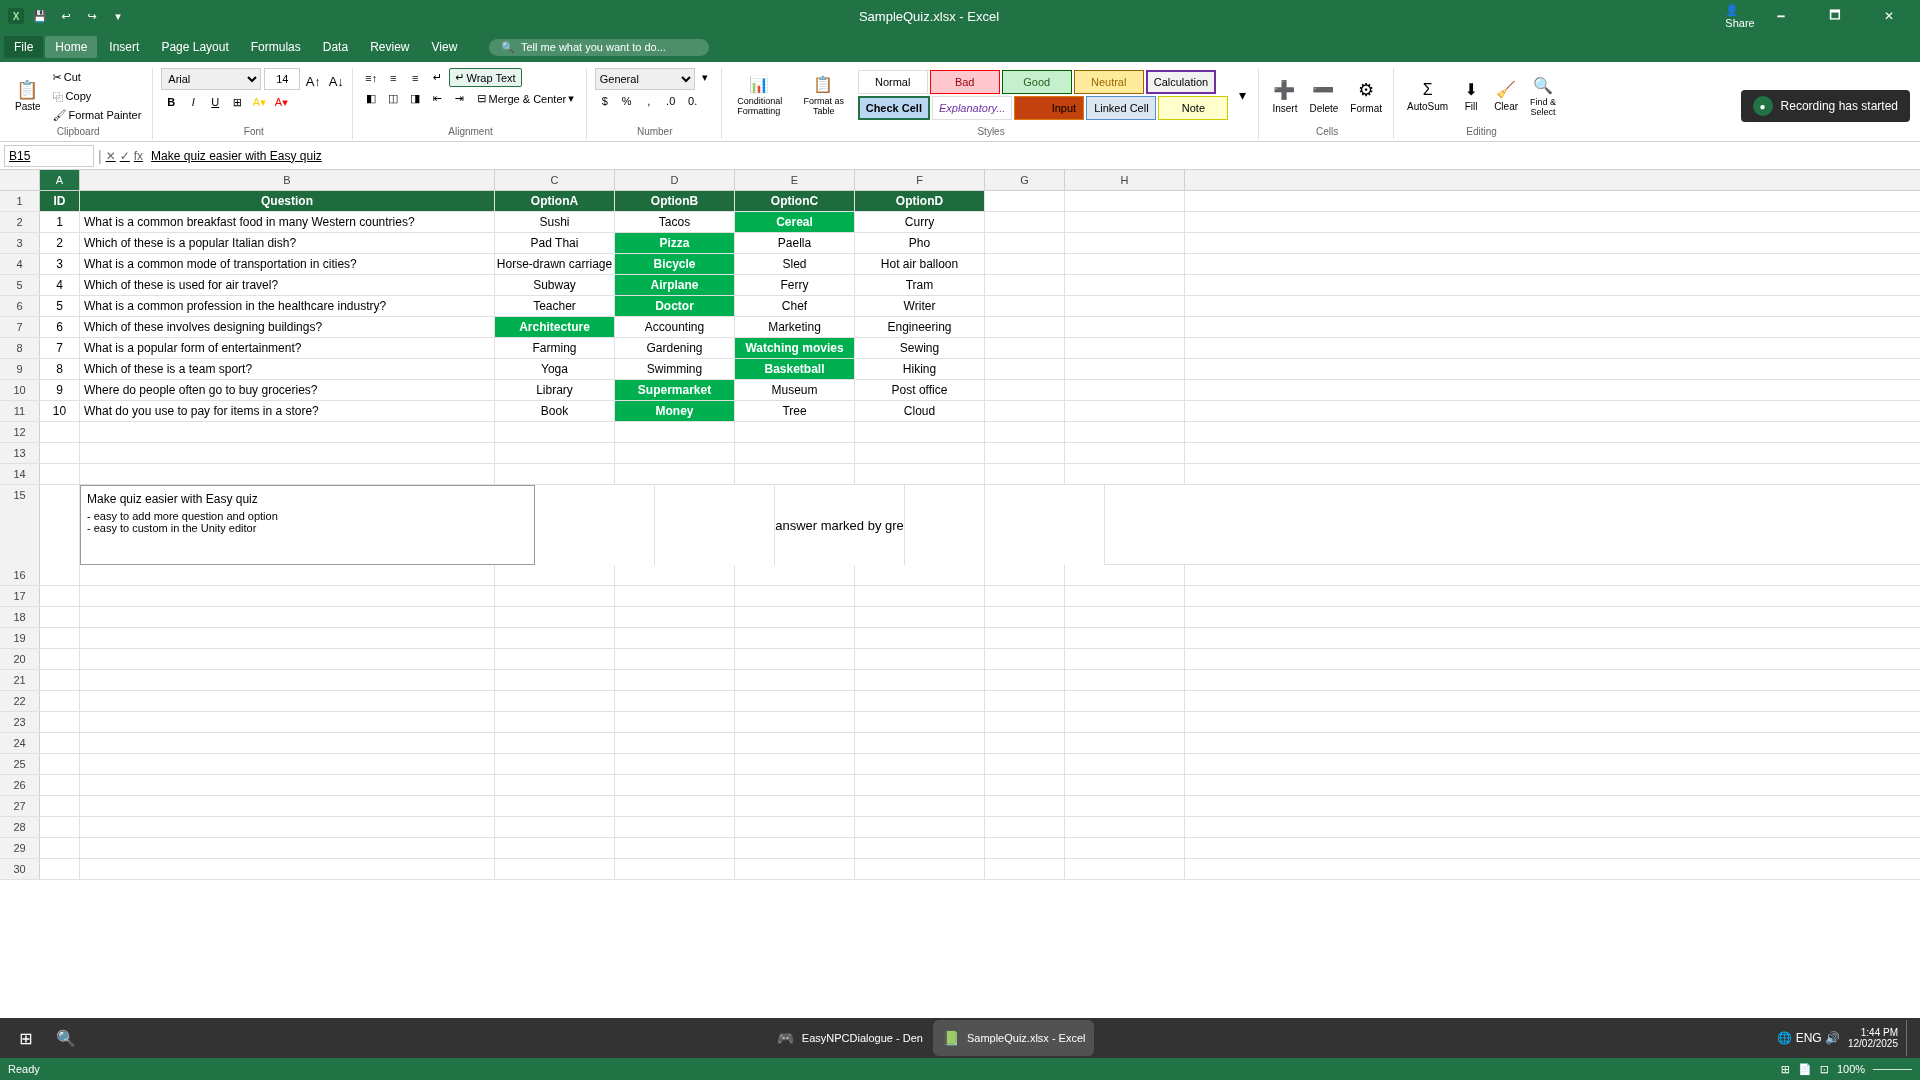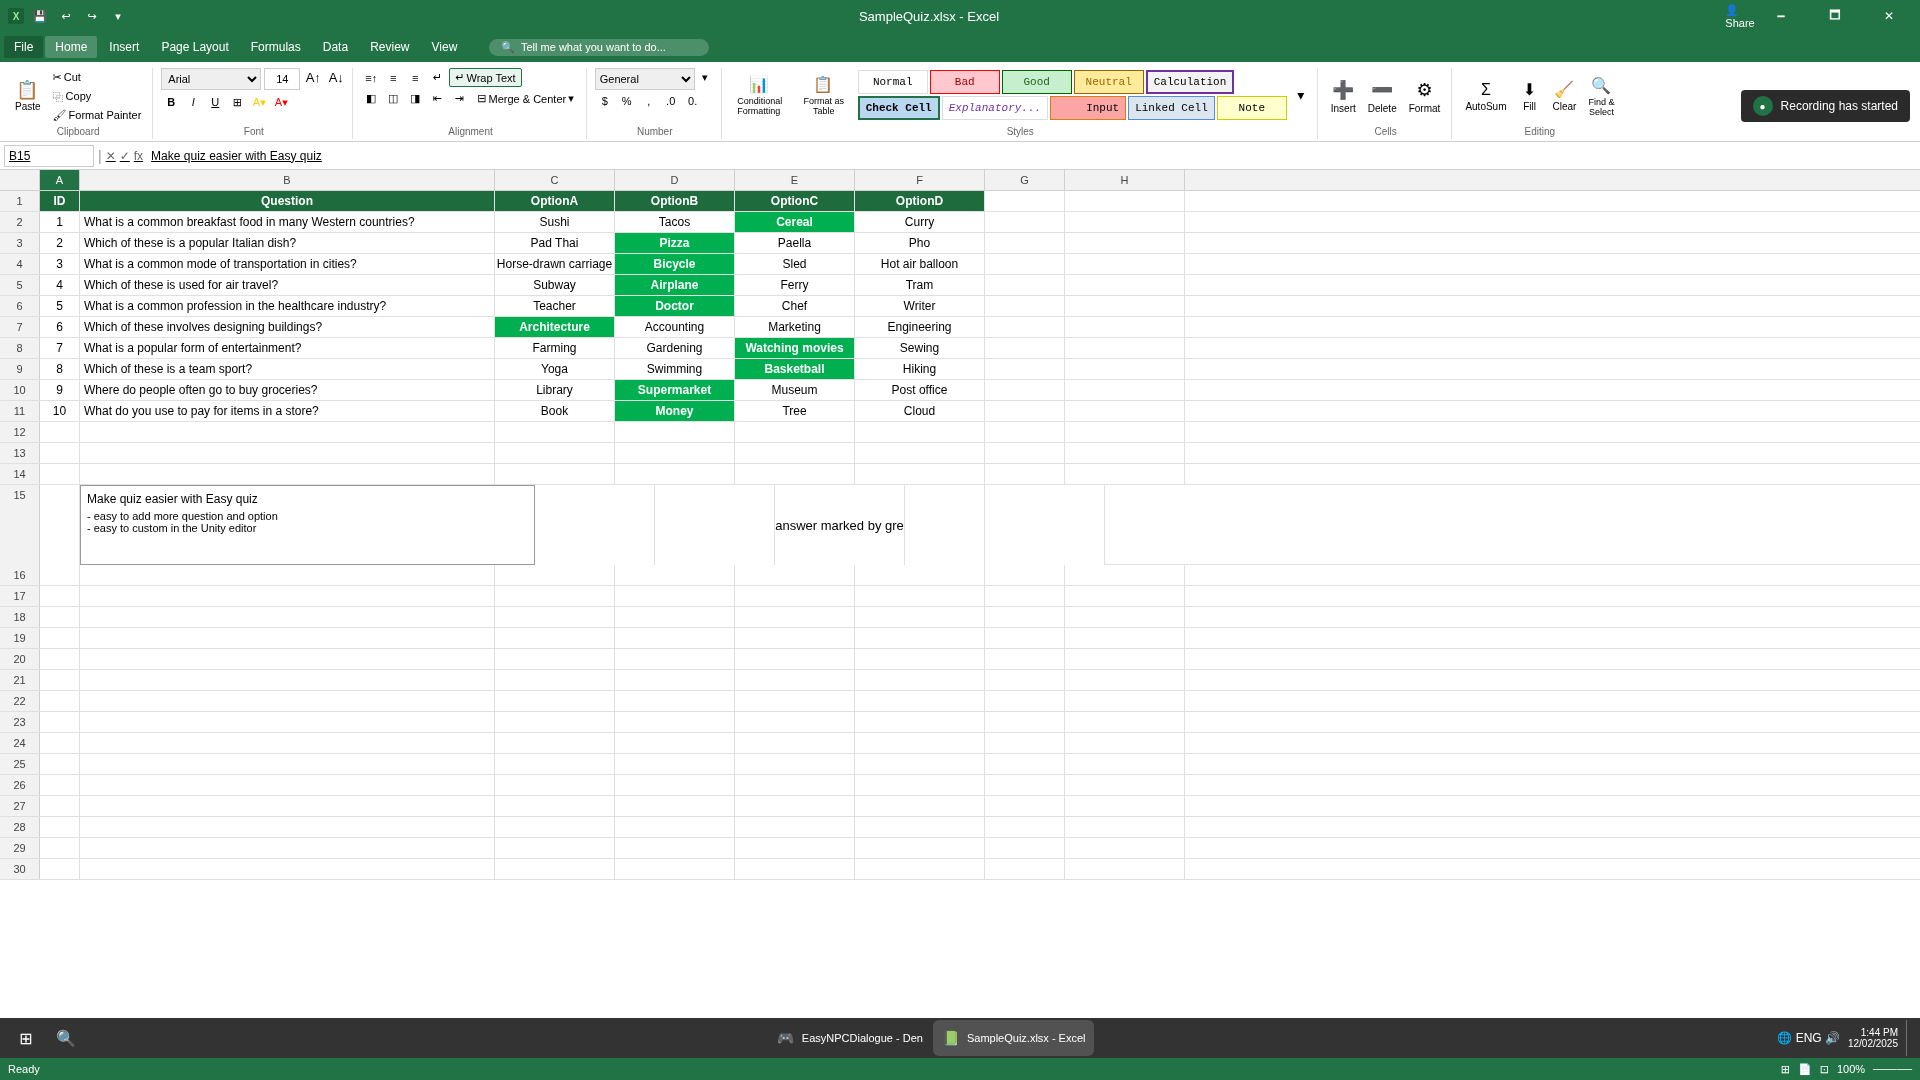--- a/index.html
+++ b/index.html
@@ -121,21 +121,21 @@
       min-width: 70px;
       height: 24px;
     }
     .style-normal { background: white; border-color: #ddd; }
     .style-bad { background: #ffc7ce; border-color: #f00; color: #9c0006; }
     .style-good { background: #c6efce; border-color: #006100; color: #276221; }
     .style-neutral { background: #ffeb9c; border-color: #9c6500; color: #9c6500; }
     .style-calculation { background: #f2f2f2; border: 2px solid #7030a0; }
     .style-check { background: #bad7f2; border: 2px solid #217346; color: #000; font-weight: bold; }
     .style-explanatory { background: white; border-color: #ddd; color: #7030a0; font-style: italic; }
-    .style-input { background: #fca5a5; border-color: #d97c0f; padding-left: 35px; }
+    .style-input { background: #c2410c; border-color: #d97c0f; padding-left: 35px; }
     .style-linked { background: #dce6f1; border-color: #558ed5; }
     .style-note { background: #ffffcc; border-color: #cccc00; }
 
     
     .formula-bar {
       height: 28px;
       background: white;
       border-bottom: 1px solid #d0d0d0;
       display: flex;
       align-items: center;
@@ -484,21 +484,21 @@
             <span>🖌</span>
             <span>Format Painter</span>
           </div>
         </div>
       </div>
       <div class="ribbon-group-label">Clipboard</div>
     </div>
 
     <div class="ribbon-group">
       <div class="ribbon-group-content" style="flex-direction:column; align-items:flex-start; gap:3px;">
-        <div style="display:flex; gap:3px; align-items:flex-start;">
+        <div style="display:flex; gap:3px; align-items:flex-end;">
           <select class="font-selector">
             <option>Arial</option>
           </select>
           <input class="font-size-input" type="text" value="14" style="">
           <div class="align-btn" style="font-size:13px;">A↑</div>
           <div class="align-btn" style="font-size:13px;">A↓</div>
         </div>
         <div style="display:flex; gap:2px; align-items:center;">
           <div class="align-btn" style="font-weight:bold;">B</div>
           <div class="align-btn" style="font-style:italic;">I</div>
@@ -562,21 +562,21 @@
       <div class="ribbon-group-content" style="flex-direction:column; gap:2px; align-items:flex-start;">
         <div style="display:flex; gap:4px; align-items:center;">
           <div class="ribbon-btn" style="width:60px; height:54px; font-size:10px;">
             <div style="font-size:16px;">📊</div>
             <div style="font-size:9px; text-align:left;">Conditional<br>Formatting</div>
           </div>
           <div class="ribbon-btn" style="width:60px; height:54px; font-size:10px;">
             <div style="font-size:16px;">📋</div>
             <div style="font-size:9px; text-align:center;">Format as<br>Table</div>
           </div>
-          <div style="display:flex; flex-direction:column; gap:2px;font-family:Liberation Mono, monospace;">
+          <div style="display:flex; flex-direction:column; gap:2px;">
             <div style="display:flex; gap:2px;">
               <div class="style-box style-normal">Normal</div>
               <div class="style-box style-bad">Bad</div>
               <div class="style-box style-good">Good</div>
               <div class="style-box style-neutral">Neutral</div>
               <div class="style-box style-calculation">Calculation</div>
             </div>
             <div style="display:flex; gap:2px;">
               <div class="style-box style-check">Check Cell</div>
               <div class="style-box style-explanatory">Explanatory...</div>

